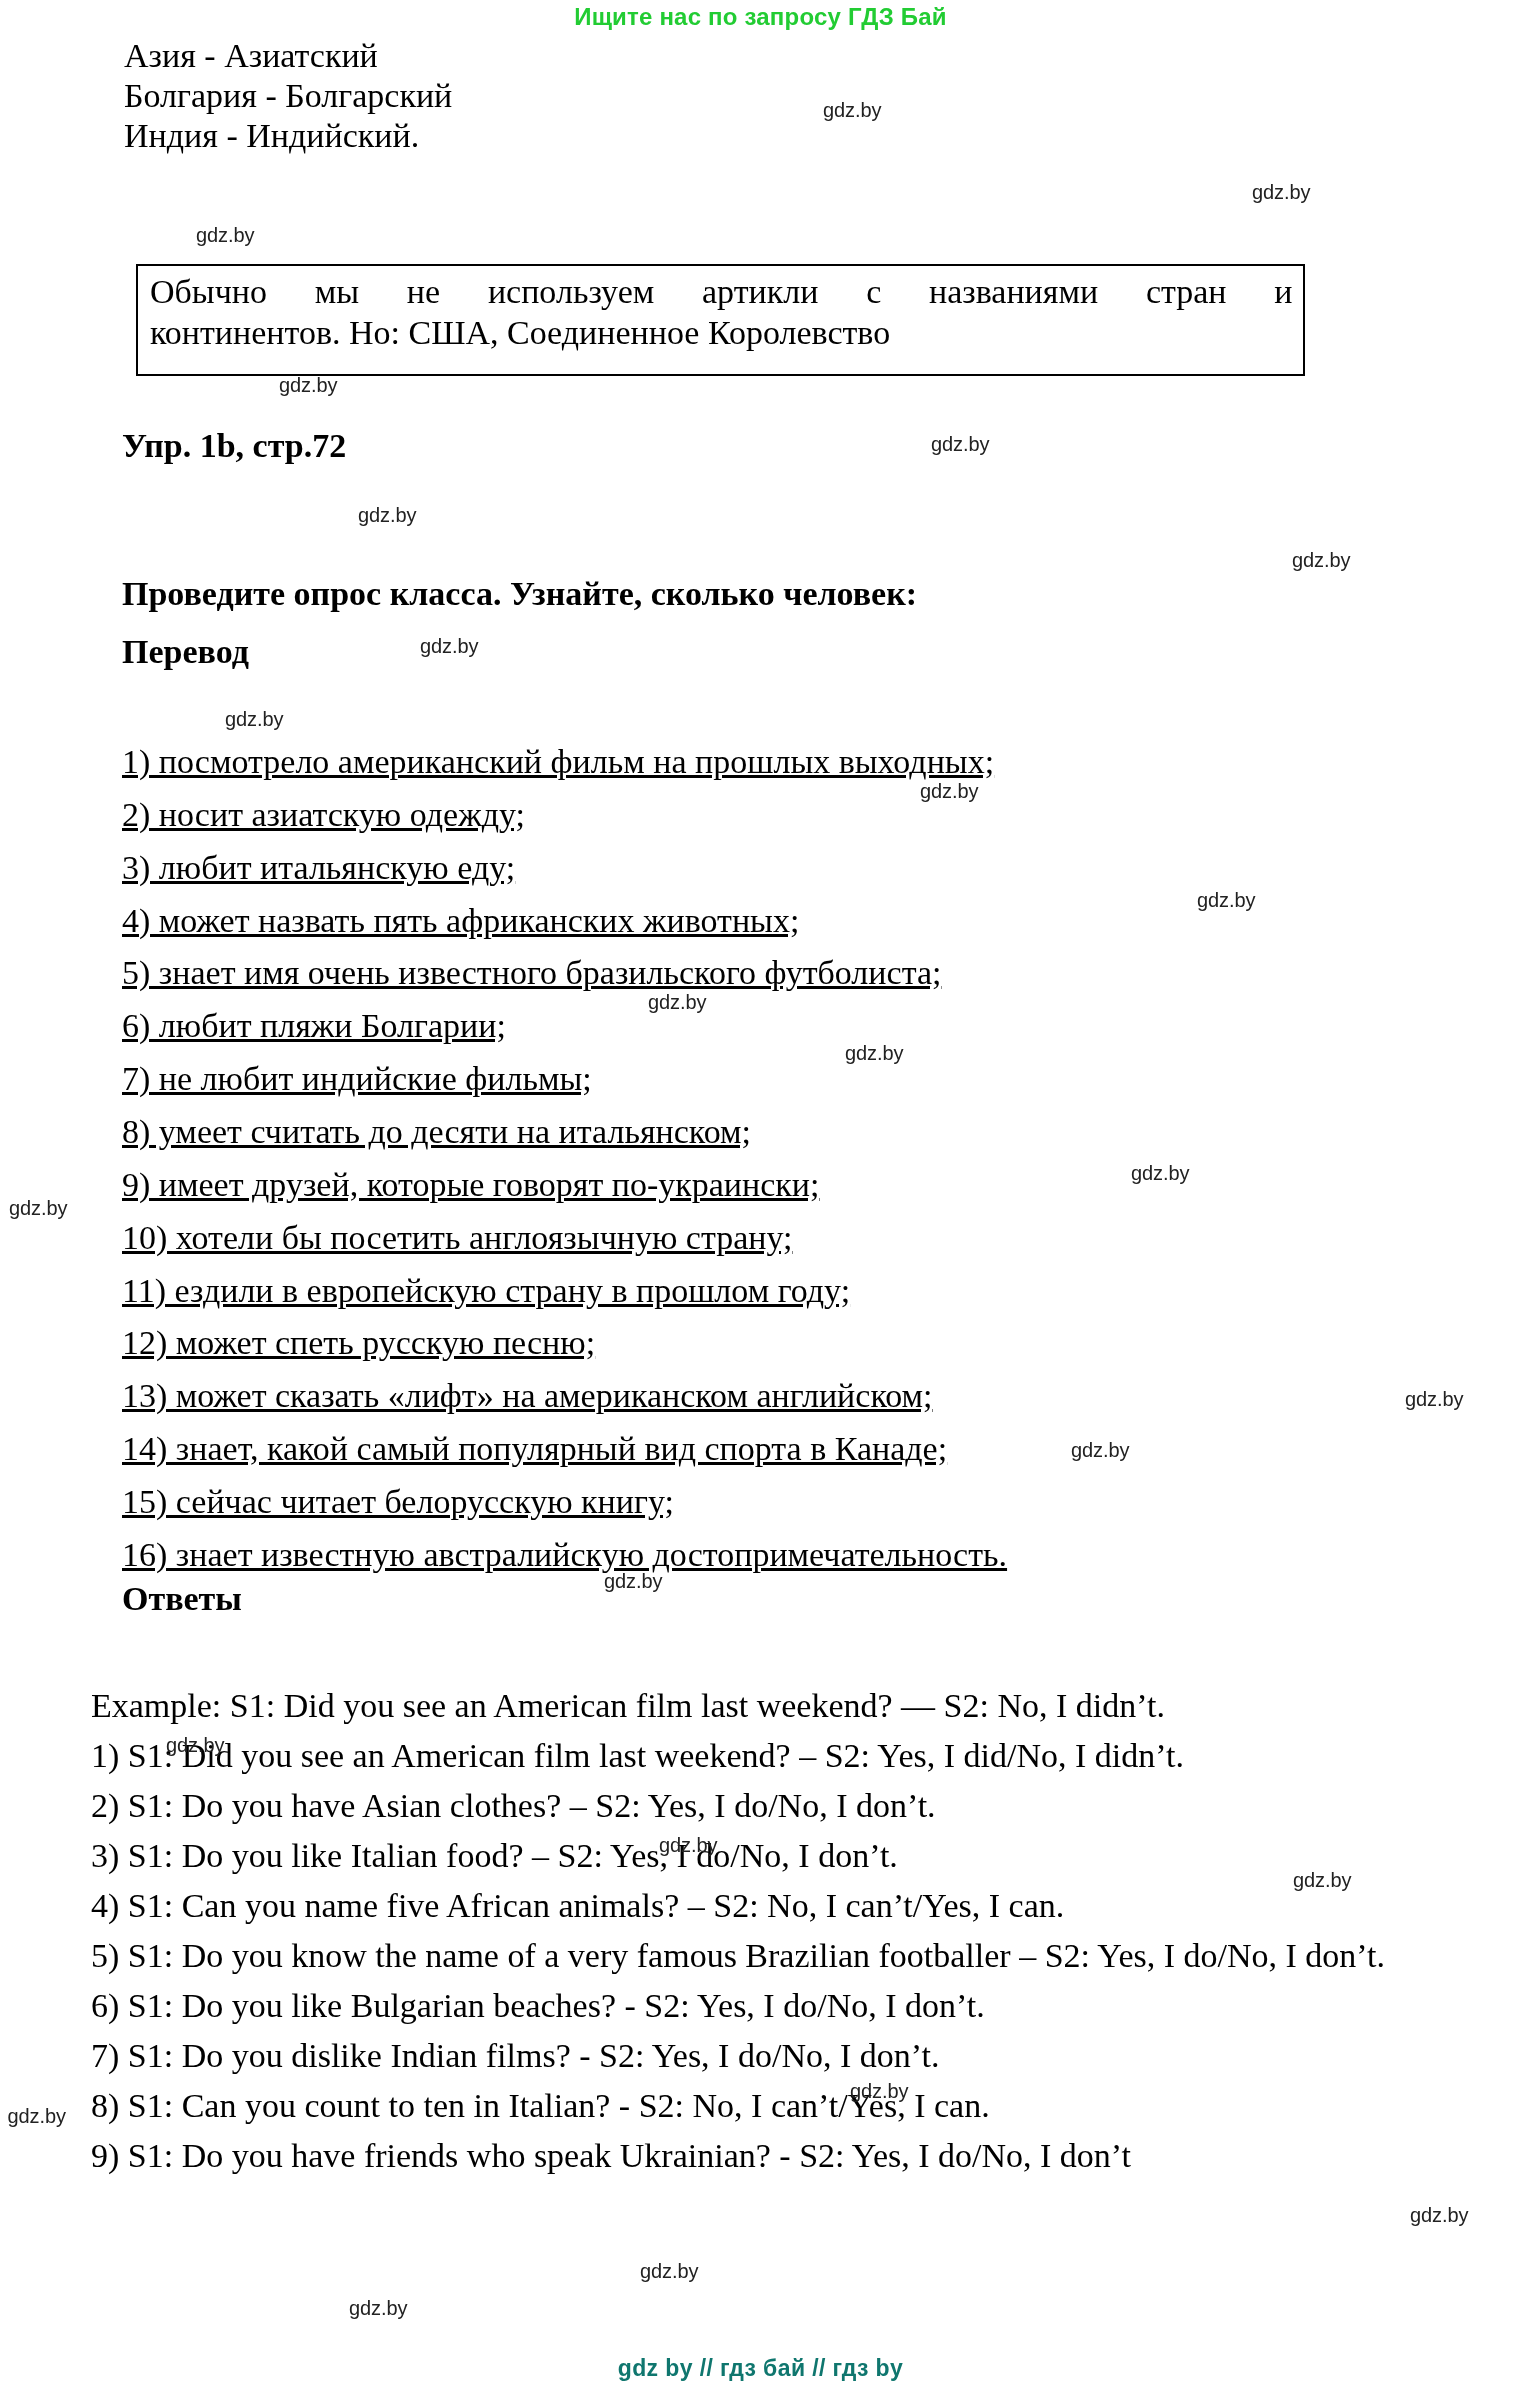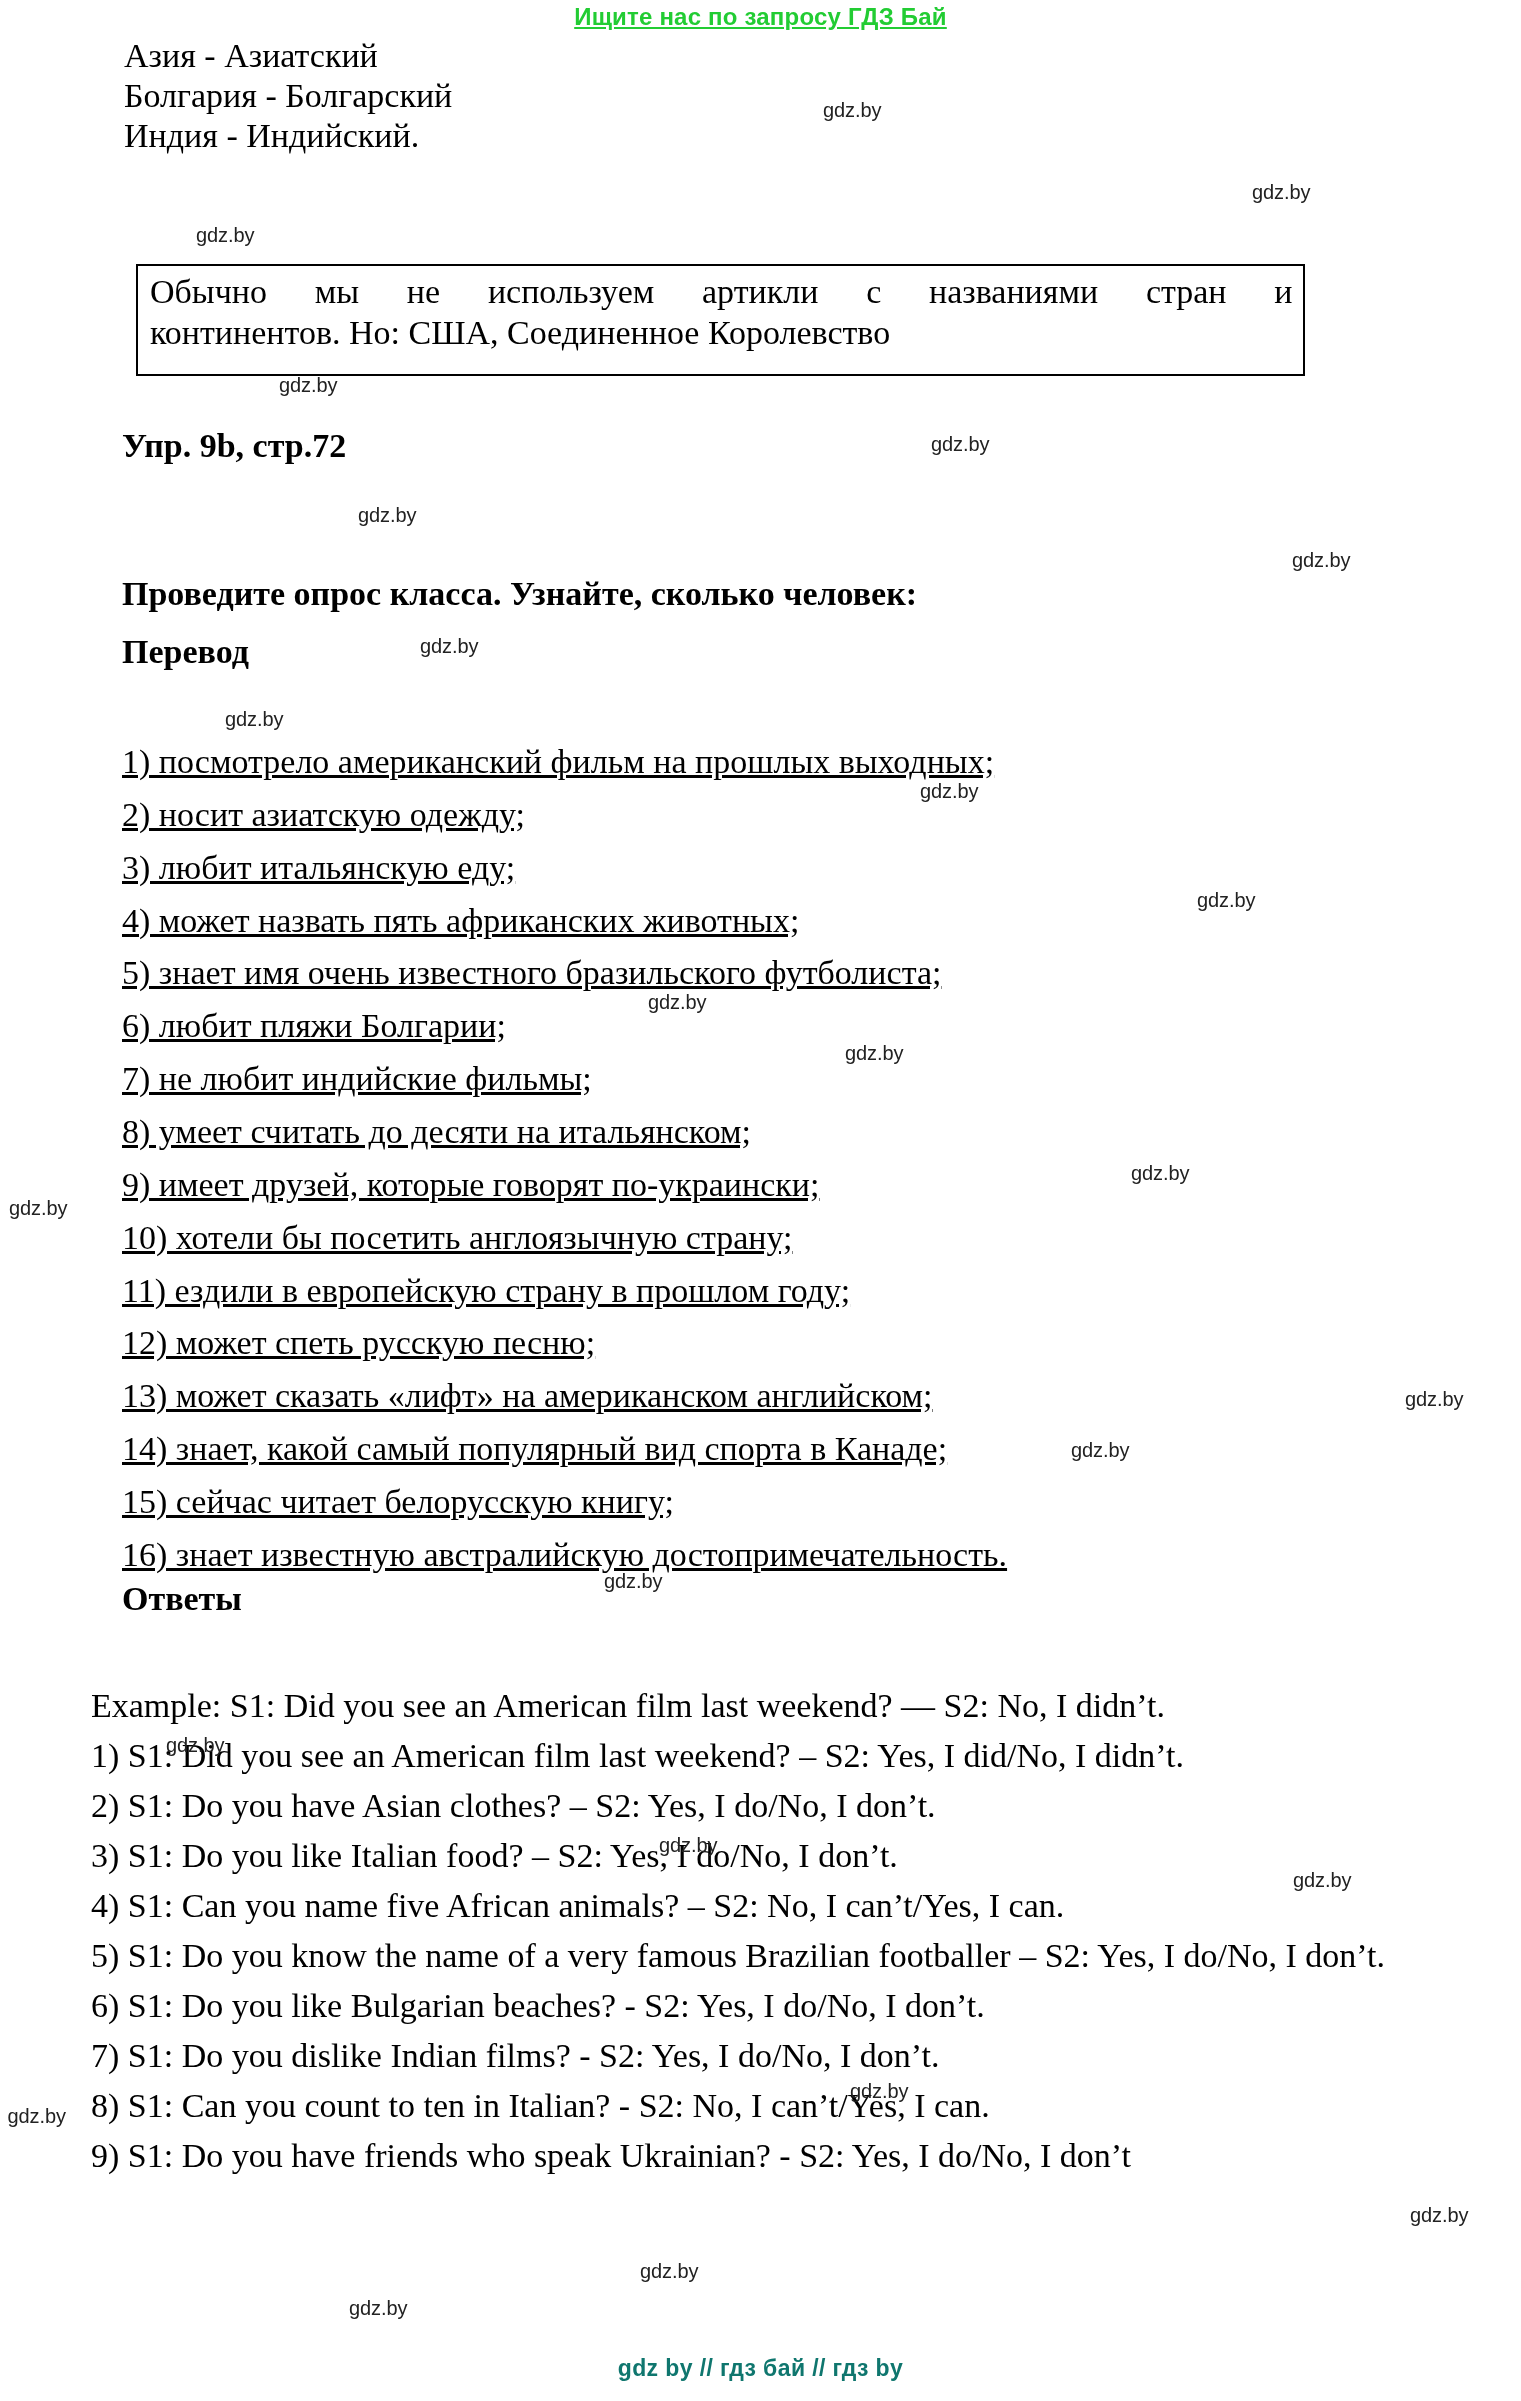--- a/index.html
+++ b/index.html
@@ -34,21 +34,20 @@
   .banner-top {
     position: absolute;
     left: 0; right: 0;
     top: 3px;
     text-align: center;
     font-family: "Liberation Sans", "DejaVu Sans", sans-serif;
     font-size: 24px;
     font-weight: bold;
     color: #22cc33;
     letter-spacing: 0.2px;
-    text-decoration: underline;
   }
   .banner-bottom {
     position: absolute;
     left: 0; right: 0;
     top: 2355px;
     text-align: center;
     font-family: "Liberation Sans", "DejaVu Sans", sans-serif;
     font-size: 23px;
     font-weight: bold;
     color: #0f766e;
@@ -156,21 +155,21 @@
     <div class="just">Обычно мы не используем артикли с названиями стран и</div>
     <div class="last">континентов. Но: США, Соединенное Королевство</div>
   </div>
 
   <div id="intro">
     <div>Азия - Азиатский</div>
     <div>Болгария - Болгарский</div>
     <div>Индия - Индийский.</div>
   </div>
 
-  <div id="h-exercise">Упр. 9b, стр.72</div>
+  <div id="h-exercise">Упр. 1b, стр.72</div>
   <div id="h-task">Проведите опрос класса. Узнайте, сколько человек:</div>
   <div id="h-translation">Перевод</div>
 
   <div id="translation-list">
     <div>1) посмотрело американский фильм на прошлых выходных;</div>
     <div>2) носит азиатскую одежду;</div>
     <div>3) любит итальянскую еду;</div>
     <div>4) может назвать пять африканских животных;</div>
     <div>5) знает имя очень известного бразильского футболиста;</div>
     <div>6) любит пляжи Болгарии;</div>

